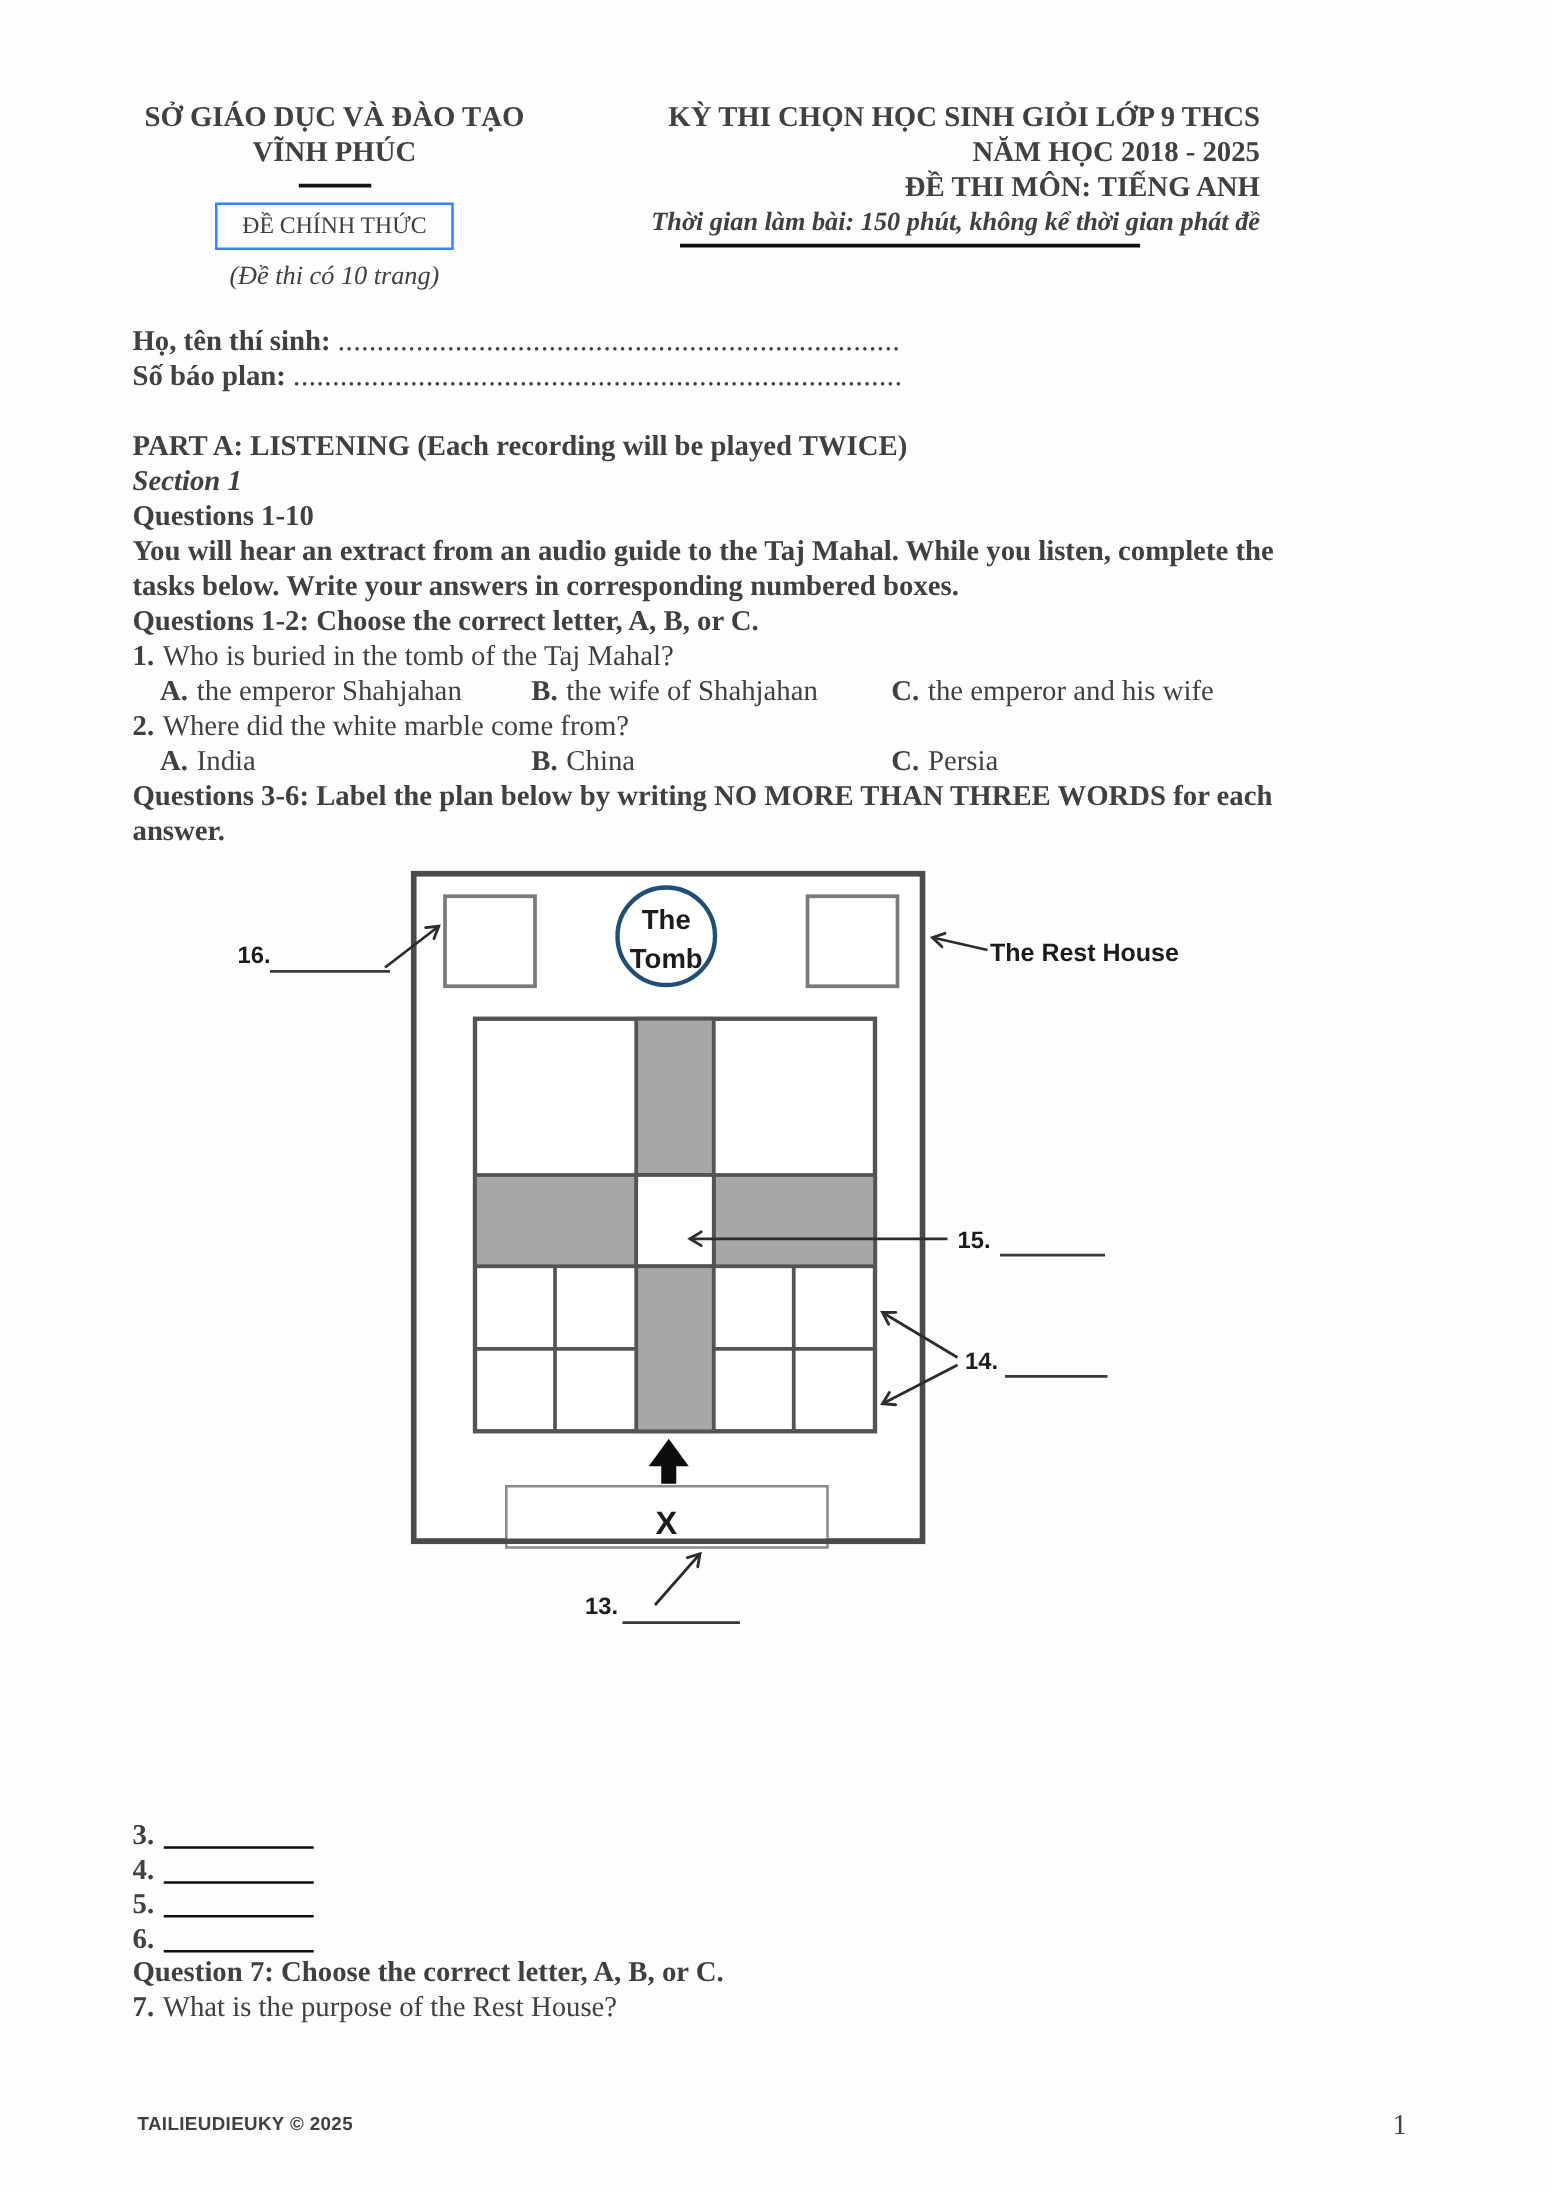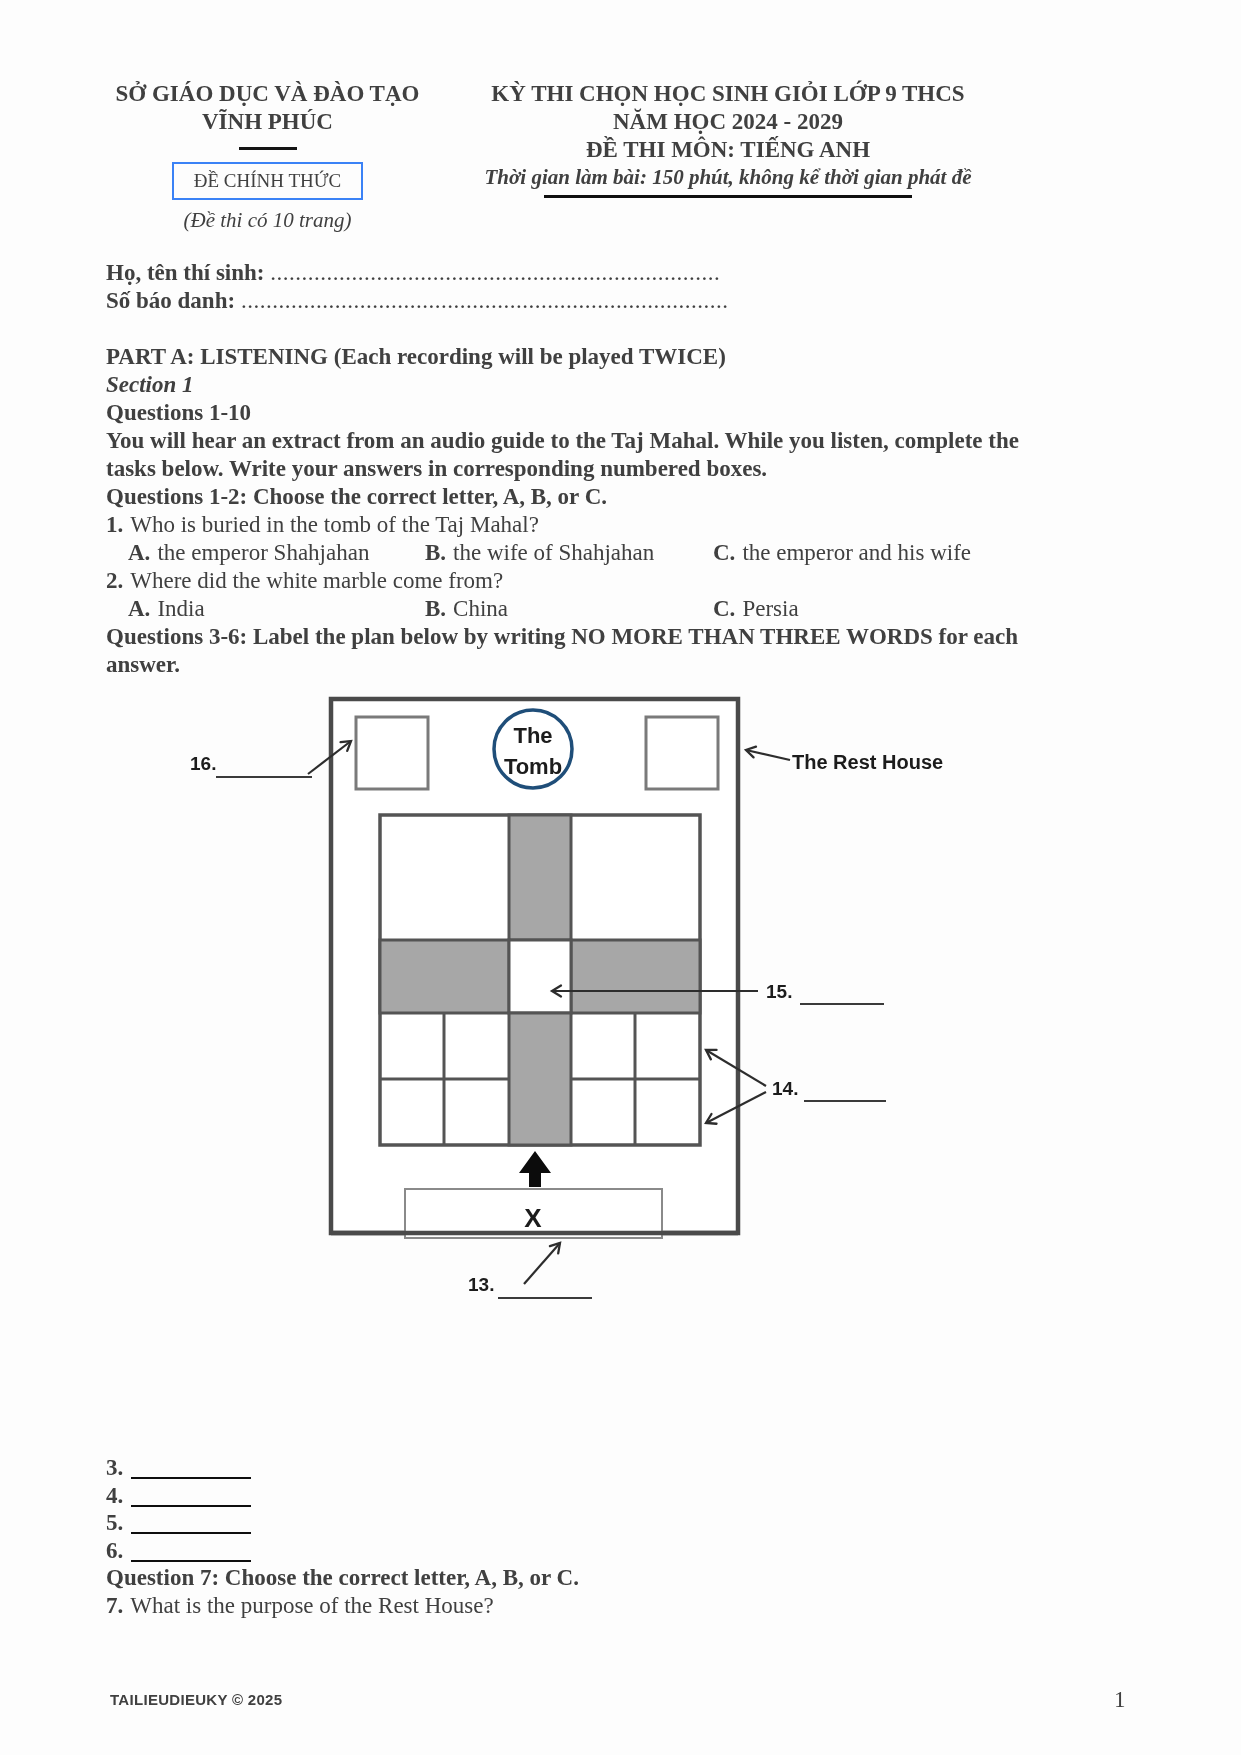--- a/index.html
+++ b/index.html
@@ -4,21 +4,21 @@
 <style>
   html,body{margin:0;padding:0;background:#ffffff;}
   .page{position:relative;width:1241px;height:1755px;background:#fdfdfd;
         font-family:"Liberation Serif",serif;color:#404040;overflow:hidden;padding-left:43px;}
   .abs{position:absolute;white-space:nowrap;}
   .b{font-weight:700;}
   .i{font-style:italic;}
   .fs23{font-size:23px;line-height:28px;}
   .fs21{font-size:21px;line-height:26px;}
   .hdr-left{left:95px;top:80px;width:345px;text-align:center;}
-  .hdr-right{left:448px;top:80px;width:560px;text-align:center;}
+  .hdr-right{left:448px;top:80px;width:560px;text-align:right;}
   .dash{width:58px;height:3px;background:#141414;margin:11px auto 10px;}
   .official-box{display:inline-block;border:2px solid #3b82f6;padding:6px 20px;font-size:19px;margin-top:2px;}
   .pages{margin-top:7px;}
   .hdr-underline{width:368px;height:3px;background:#101010;margin:5px auto 0;}
   .dots{font-size:23px;letter-spacing:.5px;}
   .optletter{font-weight:700;margin-right:7px;}
   .numlbl{font-weight:700;margin-right:7px;}
   .blank{display:inline-block;width:120px;height:20px;border-bottom:2px solid #0e0e0e;margin-left:8px;vertical-align:-4px;}
   .brand{font-family:"Liberation Sans",sans-serif;font-weight:700;font-size:15px;letter-spacing:.3px;}
   svg text{font-family:"Liberation Sans",sans-serif;font-weight:700;fill:#1c1c1c;}
@@ -33,32 +33,32 @@
     <div class="b fs23">VĨNH PHÚC</div>
     <div class="dash"></div>
     <div>
       <span class="official-box">ĐỀ CHÍNH THỨC</span>
     </div>
     <div class="i fs21 pages">(Đề thi có 10 trang)</div>
   </div>
 
   <div class="abs hdr-right">
     <div class="b fs23">KỲ THI CHỌN HỌC SINH GIỎI LỚP 9 THCS</div>
-    <div class="b fs23">NĂM HỌC 2024 - 2029</div>
+    <div class="b fs23">NĂM HỌC 2018 - 2025</div>
     <div class="b fs23">ĐỀ THI MÔN: TIẾNG ANH</div>
     <div class="b i fs21">Thời gian làm bài: 150 phút, không kể thời gian phát đề</div>
     <div class="hdr-underline"></div>
   </div>
 
   <div class="abs fs23" style="left:106px;top:259px;">
     <span class="b">Họ, tên thí sinh:</span>
     <span class="dots">........................................................................</span>
   </div>
   <div class="abs fs23" style="left:106px;top:287px;">
-    <span class="b">Số báo danh:</span>
+    <span class="b">Số báo plan:</span>
     <span class="dots">..............................................................................</span>
   </div>
 
   <div class="abs b fs23" style="left:106px;top:343px;">PART A: LISTENING (Each recording will be played TWICE)</div>
   <div class="abs b i fs23" style="left:106px;top:371px;">Section 1</div>
   <div class="abs b fs23" style="left:106px;top:399px;">Questions 1-10</div>
   <div class="abs b fs23" style="left:106px;top:427px;">You will hear an extract from an audio guide to the Taj Mahal. While you listen, complete the</div>
   <div class="abs b fs23" style="left:106px;top:455px;">tasks below. Write your answers in corresponding numbered boxes.</div>
   <div class="abs b fs23" style="left:106px;top:483px;">Questions 1-2: Choose the correct letter, A, B, or C.</div>
 

